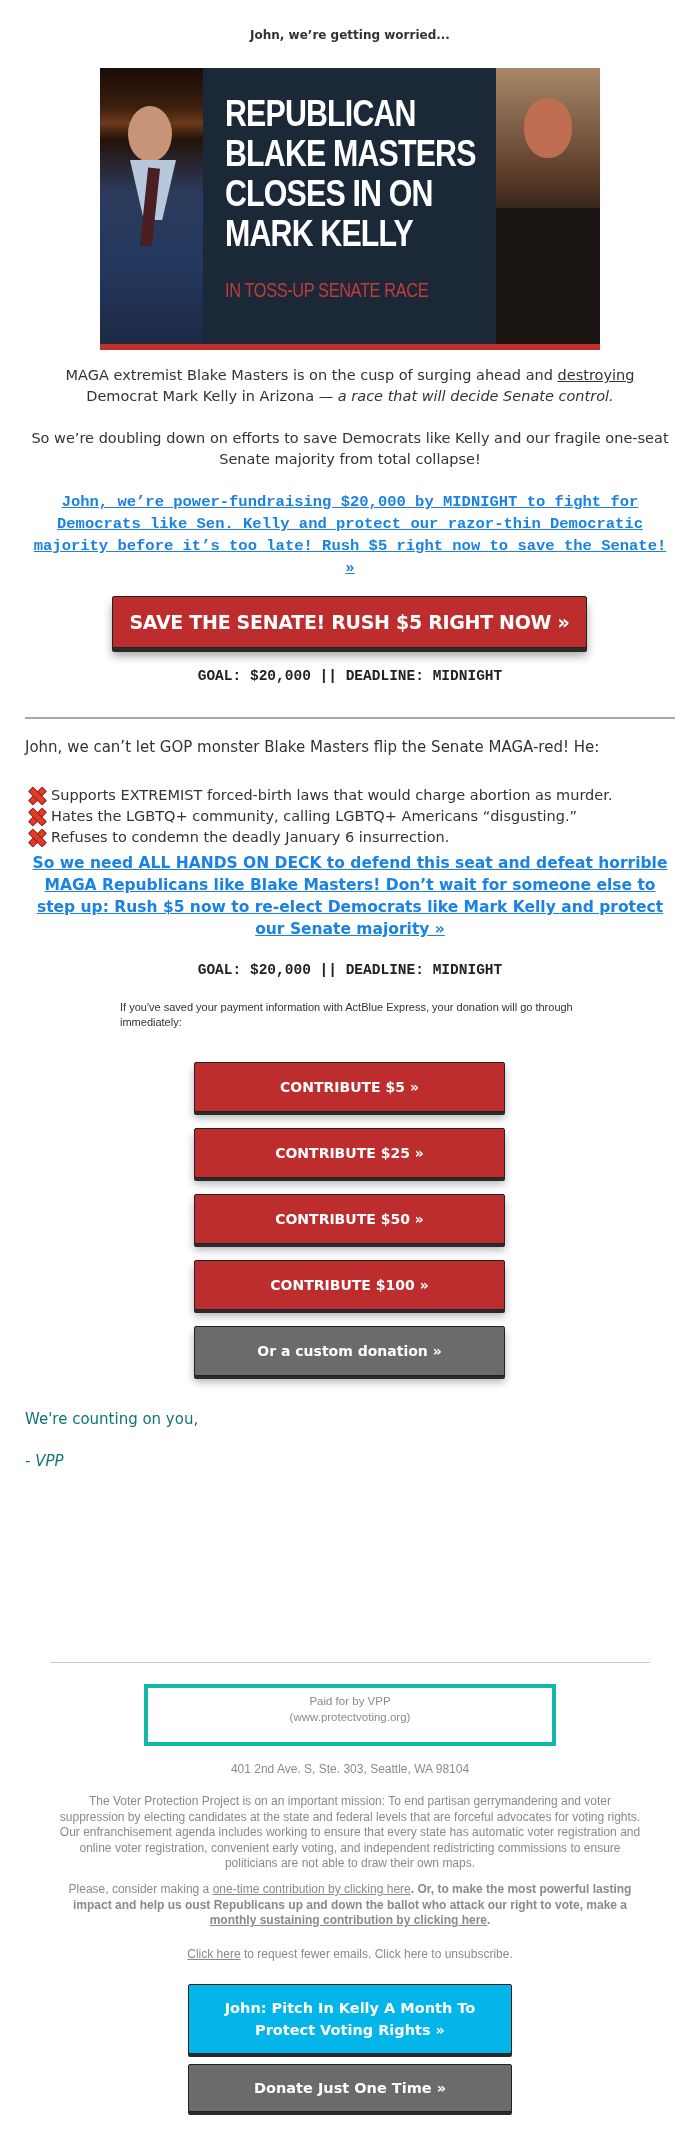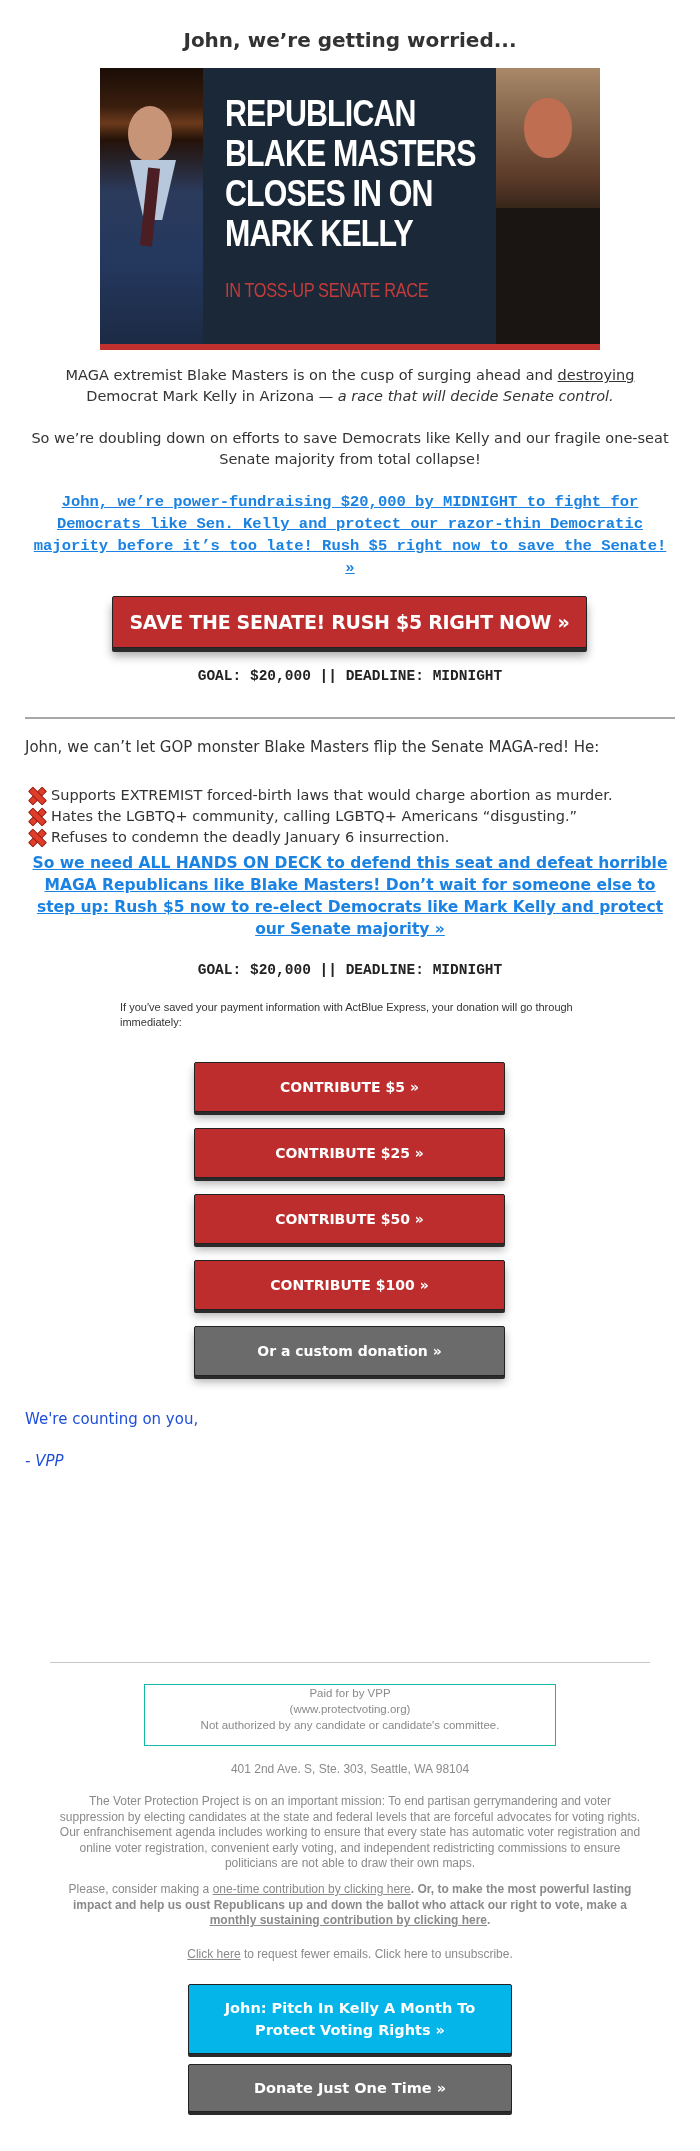--- a/index.html
+++ b/index.html
@@ -1,19 +1,19 @@
 <!DOCTYPE html>
 <html><head>
 <meta charset="utf-8">
 <style>
   * { box-sizing: border-box; margin: 0; padding: 0; }
   html, body { width: 700px; background: #ffffff; }
   body { font-family: "DejaVu Sans", sans-serif; color: #333333; height: 2151px; position: relative; overflow: hidden; }
 
-  .headline { position: absolute; top: 28px; left: 0; width: 700px; text-align: center; font-size: 20px; font-weight: bold; color: #333; }
+  .headline { position: absolute; top: 28px; left: 0; width: 700px; text-align: center; font-size: 12px; font-weight: bold; color: #333; }
 
   
   .banner { position: absolute; left: 100px; top: 68px; width: 500px; height: 282px; background: #0a0a0a; overflow: hidden; }
   .banner .photo-left { position: absolute; left: 0; top: 0; width: 103px; height: 276px;
     background: linear-gradient(180deg, #1a0d06 0%, #3a1e0e 14%, #6b3a1c 20%, #241208 26%, #2b3b5c 45%, #24385e 70%, #1c2a44 100%); }
   .banner .photo-left .face { position: absolute; left: 28px; top: 38px; width: 44px; height: 56px; border-radius: 50%; background: #c89478; }
   .banner .photo-left .shirt { position: absolute; left: 30px; top: 92px; width: 46px; height: 60px; background: #b8c8dc; clip-path: polygon(0 0,100% 0,70% 100%,30% 100%); }
   .banner .photo-left .tie { position: absolute; left: 44px; top: 100px; width: 12px; height: 78px; background: #4a1e22; transform: rotate(6deg); }
   .banner .panel { position: absolute; left: 103px; top: 0; width: 393px; height: 276px; background: #1a2838; }
   .banner .photo-right { position: absolute; left: 496px; top: 0; width: 104px; height: 276px; background: #1a1a1a; }
@@ -43,25 +43,25 @@
   .bullet .x-icon::before, .bullet .x-icon::after { content: ""; position: absolute; left: 6px; top: -1px; width: 5px; height: 18px; background: #e03c2a; border: 1px solid #8a1a10; border-radius: 1px; }
   .bullet .x-icon::before { transform: rotate(45deg); }
   .bullet .x-icon::after { transform: rotate(-45deg); }
 
   .small-note { position: absolute; left: 120px; width: 460px; font-family: "Liberation Sans", sans-serif; font-size: 11px; line-height: 15px; color: #333; }
 
   .contrib-btn { position: absolute; left: 194px; width: 311px; height: 50px; background: #be2d2d; color: #fff; border: 1px solid #222; border-radius: 2px;
     box-shadow: 0 3px 0 #2b2b2b, 0 6px 8px rgba(0,0,0,0.3); font-weight: bold; font-size: 14px; display: flex; align-items: center; justify-content: center; cursor: pointer; }
   .contrib-btn.grey { background: #6b6b6b; }
 
-  .sign { position: absolute; left: 25px; font-size: 15px; color: #1d4ed8; }
+  .sign { position: absolute; left: 25px; font-size: 15px; color: #0f766e; }
   .sign.italic { font-style: italic; }
 
   .footer-divider { position: absolute; left: 50px; top: 1662px; width: 600px; height: 1px; background: #c8c8c8; }
-  .disclaimer { position: absolute; left: 144px; top: 1684px; width: 412px; height: 62px; border: 1px solid #14b8a6; text-align: center; font-family: "Liberation Sans", sans-serif; font-size: 11.5px; line-height: 16px; color: #8a8a8a; }
+  .disclaimer { position: absolute; left: 144px; top: 1684px; width: 412px; height: 62px; border: 4px solid #14b8a6; text-align: center; font-family: "Liberation Sans", sans-serif; font-size: 11.5px; line-height: 16px; color: #8a8a8a; padding-top: 5px; }
   .disclaimer a { color: #8a8a8a; }
   .footer-text { position: absolute; left: 55px; width: 590px; text-align: center; font-family: "Liberation Sans", sans-serif; font-size: 12px; line-height: 15.5px; color: #8a8a8a; }
   .footer-text a { color: #8a8a8a; text-decoration: underline; }
   .footer-text b { font-weight: bold; }
 
   .cta { position: absolute; left: 188px; width: 324px; border: 1px solid #222; border-radius: 2px; box-shadow: 0 3px 0 #2b2b2b; color: #fff; font-weight: bold; font-size: 14.5px; line-height: 22px; display: flex; align-items: center; justify-content: center; text-align: center; cursor: pointer; padding: 0 30px; }
   .cta.blue { top: 1984px; height: 70px; background: #03b5e8; }
   .cta.grey { top: 2064px; height: 48px; background: #6b6b6b; }
 </style>
 </head>
@@ -136,21 +136,20 @@
 <div class="contrib-btn grey" style="top:1326px;">Or a custom donation »</div>
 
 <div class="sign" style="top:1410px;">We're counting on you,</div>
 <div class="sign italic" style="top:1452px;">- VPP</div>
 
 <div class="footer-divider"></div>
 
 <div class="disclaimer">
   <div>Paid for by VPP</div>
   <div>(<a>www.protectvoting.org</a>)</div>
-  <div>Not authorized by any candidate or candidate's committee.</div>
 </div>
 
 <div class="footer-text" style="top:1762px;">401 2nd Ave. S, Ste. 303, Seattle, WA 98104</div>
 
 <div class="footer-text" style="top:1794px;">The Voter Protection Project is on an important mission: To end partisan gerrymandering and voter suppression by electing candidates at the state and federal levels that are forceful advocates for voting rights. Our enfranchisement agenda includes working to ensure that every state has automatic voter registration and online voter registration, convenient early voting, and independent redistricting commissions to ensure politicians are not able to draw their own maps.</div>
 
 <div class="footer-text" style="top:1882px;">
   <span>Please, consider making a </span><a>one-time contribution by clicking here</a><b><span>. Or, to make the most powerful lasting impact and help us oust Republicans up and down the ballot who attack our right to vote, make a </span><a>monthly sustaining contribution by clicking here</a><span>.</span></b>
 </div>
 

